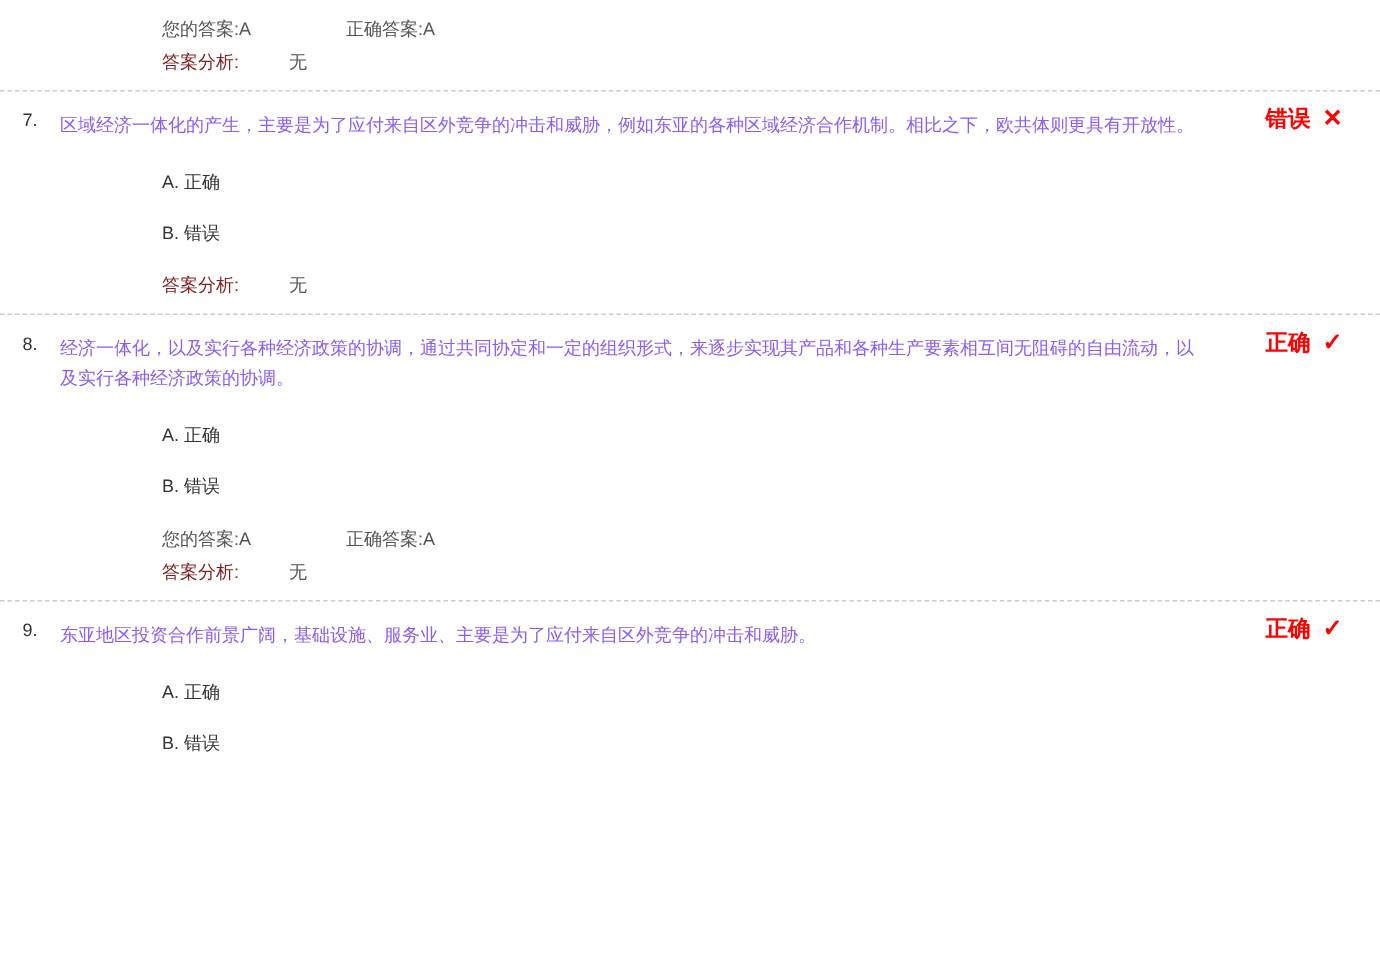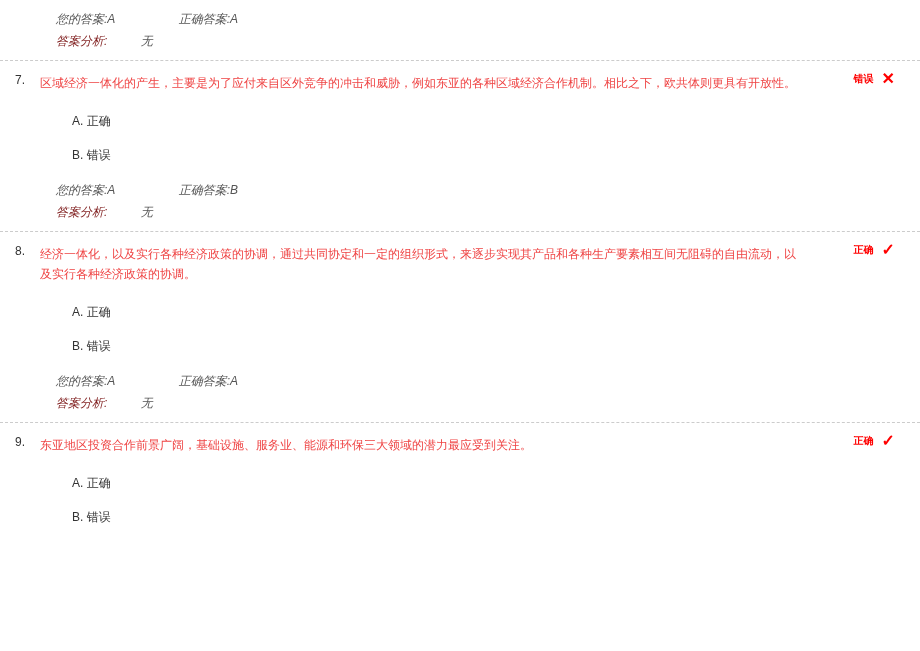--- a/index.html
+++ b/index.html
@@ -17,24 +17,23 @@
     }
     .question-block {
       border-top: 1px dashed #ccc;
       padding: 8px 0;
       position: relative;
     }
     .question-block.first {
       border-top: none;
     }
     .answer-footer {
-      padding-left: 56px;
+      padding-left: 108px;
       line-height: 22px;
       color: #555;
-      font-style: italic;
     }
     .answer-line span {
       display: inline-block;
     }
     .your-answer {
       margin-right: 60px;
     }
     .analysis-label {
       color: #7f1d1d;
     }
@@ -50,37 +49,36 @@
     .q-number {
       width: 40px;
       padding-left: 15px;
       color: #333;
       flex-shrink: 0;
     }
     .q-text {
       flex: 1;
       padding-right: 120px;
       line-height: 20px;
-      color: #ef4444;
+      color: #8b5cf6;
     }
     .options {
-      padding-left: 44px;
+      padding-left: 108px;
       line-height: 20px;
-      margin-left: 28px;
     }
     .option-item {
       margin: 14px 0;
       color: #333;
     }
     .result-badge {
       position: absolute;
       right: 25px;
       top: 8px;
       color: #ff0000;
-      font-size: 10px;
+      font-size: 15px;
       font-weight: bold;
       display: flex;
       align-items: center;
       gap: 8px;
     }
     .result-icon {
       font-size: 16px;
       font-weight: bold;
     }
     .check-icon::before {
@@ -117,28 +115,20 @@
   </div>
   <div class="question-row">
     <div class="q-number">7.</div>
     <div class="q-text">区域经济一体化的产生，主要是为了应付来自区外竞争的冲击和威胁，例如东亚的各种区域经济合作机制。相比之下，欧共体则更具有开放性。</div>
   </div>
   <div class="options">
     <div class="option-item">A. 正确</div>
     <div class="option-item">B. 错误</div>
   </div>
   <div class="answer-footer">
-    <div class="answer-line">
-      <span class="your-answer">
-        <span>您的答案:</span><span>A</span>
-      </span>
-      <span>
-        <span>正确答案:</span><span>B</span>
-      </span>
-    </div>
     <div class="analysis-line">
       <span class="analysis-label">答案分析:</span>
       <span class="analysis-value">无</span>
     </div>
   </div>
 </div>
 
 <div class="question-block">
   <div class="result-badge">
     <span>正确</span>
@@ -168,19 +158,19 @@
   </div>
 </div>
 
 <div class="question-block">
   <div class="result-badge">
     <span>正确</span>
     <span class="result-icon check-icon"></span>
   </div>
   <div class="question-row">
     <div class="q-number">9.</div>
-    <div class="q-text">东亚地区投资合作前景广阔，基础设施、服务业、能源和环保三大领域的潜力最应受到关注。</div>
+    <div class="q-text">东亚地区投资合作前景广阔，基础设施、服务业、主要是为了应付来自区外竞争的冲击和威胁。</div>
   </div>
   <div class="options">
     <div class="option-item">A. 正确</div>
     <div class="option-item">B. 错误</div>
   </div>
 </div>
 
 </body></html>

